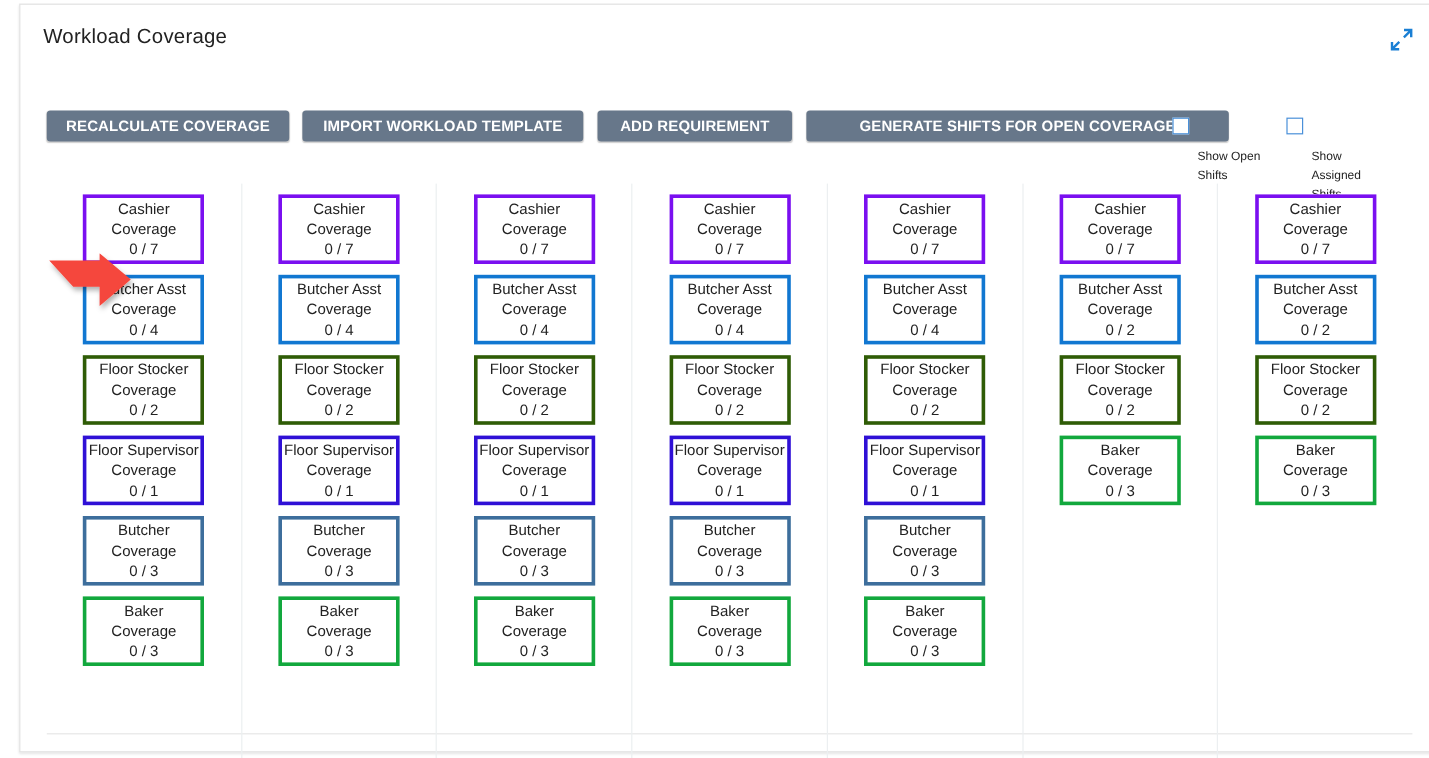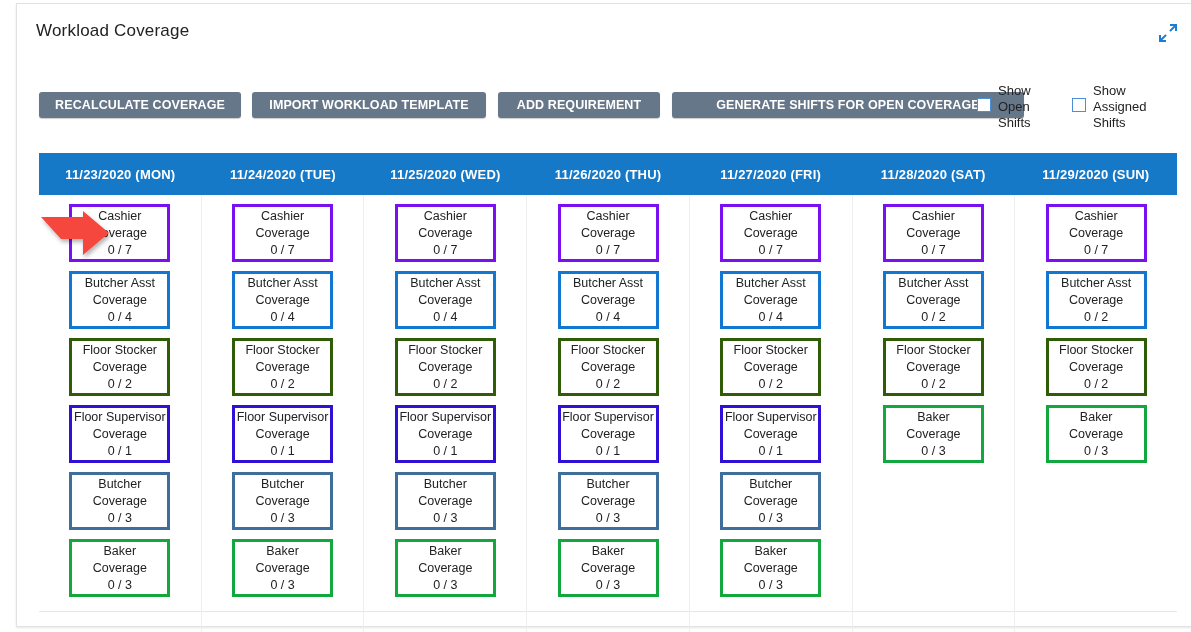--- a/index.html
+++ b/index.html
@@ -57,22 +57,23 @@
   #chk-assigned{left:1055px;}
   .chk-box{
     width:14px;height:14px;
     border:1.6px solid #4a90d9;
     background:#fff;
     margin-top:15px;margin-right:7px;
     flex:0 0 auto;cursor:pointer;
     box-sizing:border-box;
   }
   .chk-label{
-    font-size:13px;color:#222;line-height:16px;
+    font-size:10px;color:#222;line-height:16px;
     width:66px;
+    margin-top:40px;
   }
 
   
   .grid{
     position:absolute;left:22px;top:149px;
     width:1138px;height:459px;
     border-bottom:1px solid #e6e6e6;
     box-sizing:border-box;
   }
   .grid-head{
@@ -145,29 +146,20 @@
       <div class="chk-box"></div>
       <div class="chk-label">Show Open Shifts</div>
     </div>
     <div class="chk-group" id="chk-assigned">
       <div class="chk-box"></div>
       <div class="chk-label">Show Assigned Shifts</div>
     </div>
   </div>
 
   <div class="grid">
-    <div class="grid-head" id="grid-head">
-        <div class="cell">11/23/2020 (MON)</div>
-        <div class="cell">11/24/2020 (TUE)</div>
-        <div class="cell">11/25/2020 (WED)</div>
-        <div class="cell">11/26/2020 (THU)</div>
-        <div class="cell">11/27/2020 (FRI)</div>
-        <div class="cell">11/28/2020 (SAT)</div>
-        <div class="cell">11/29/2020 (SUN)</div>
-      </div>
     <div class="grid-body" id="grid-body">
         <div class="col">
           <div class="card" style="border-color: rgb(122, 15, 240);">
             <div class="ln">Cashier</div>
             <div class="ln">Coverage</div>
             <div class="ln">0 / 7</div>
           </div>
           <div class="card" style="border-color: rgb(17, 119, 209);">
             <div class="ln">Butcher Asst</div>
             <div class="ln">Coverage</div>

